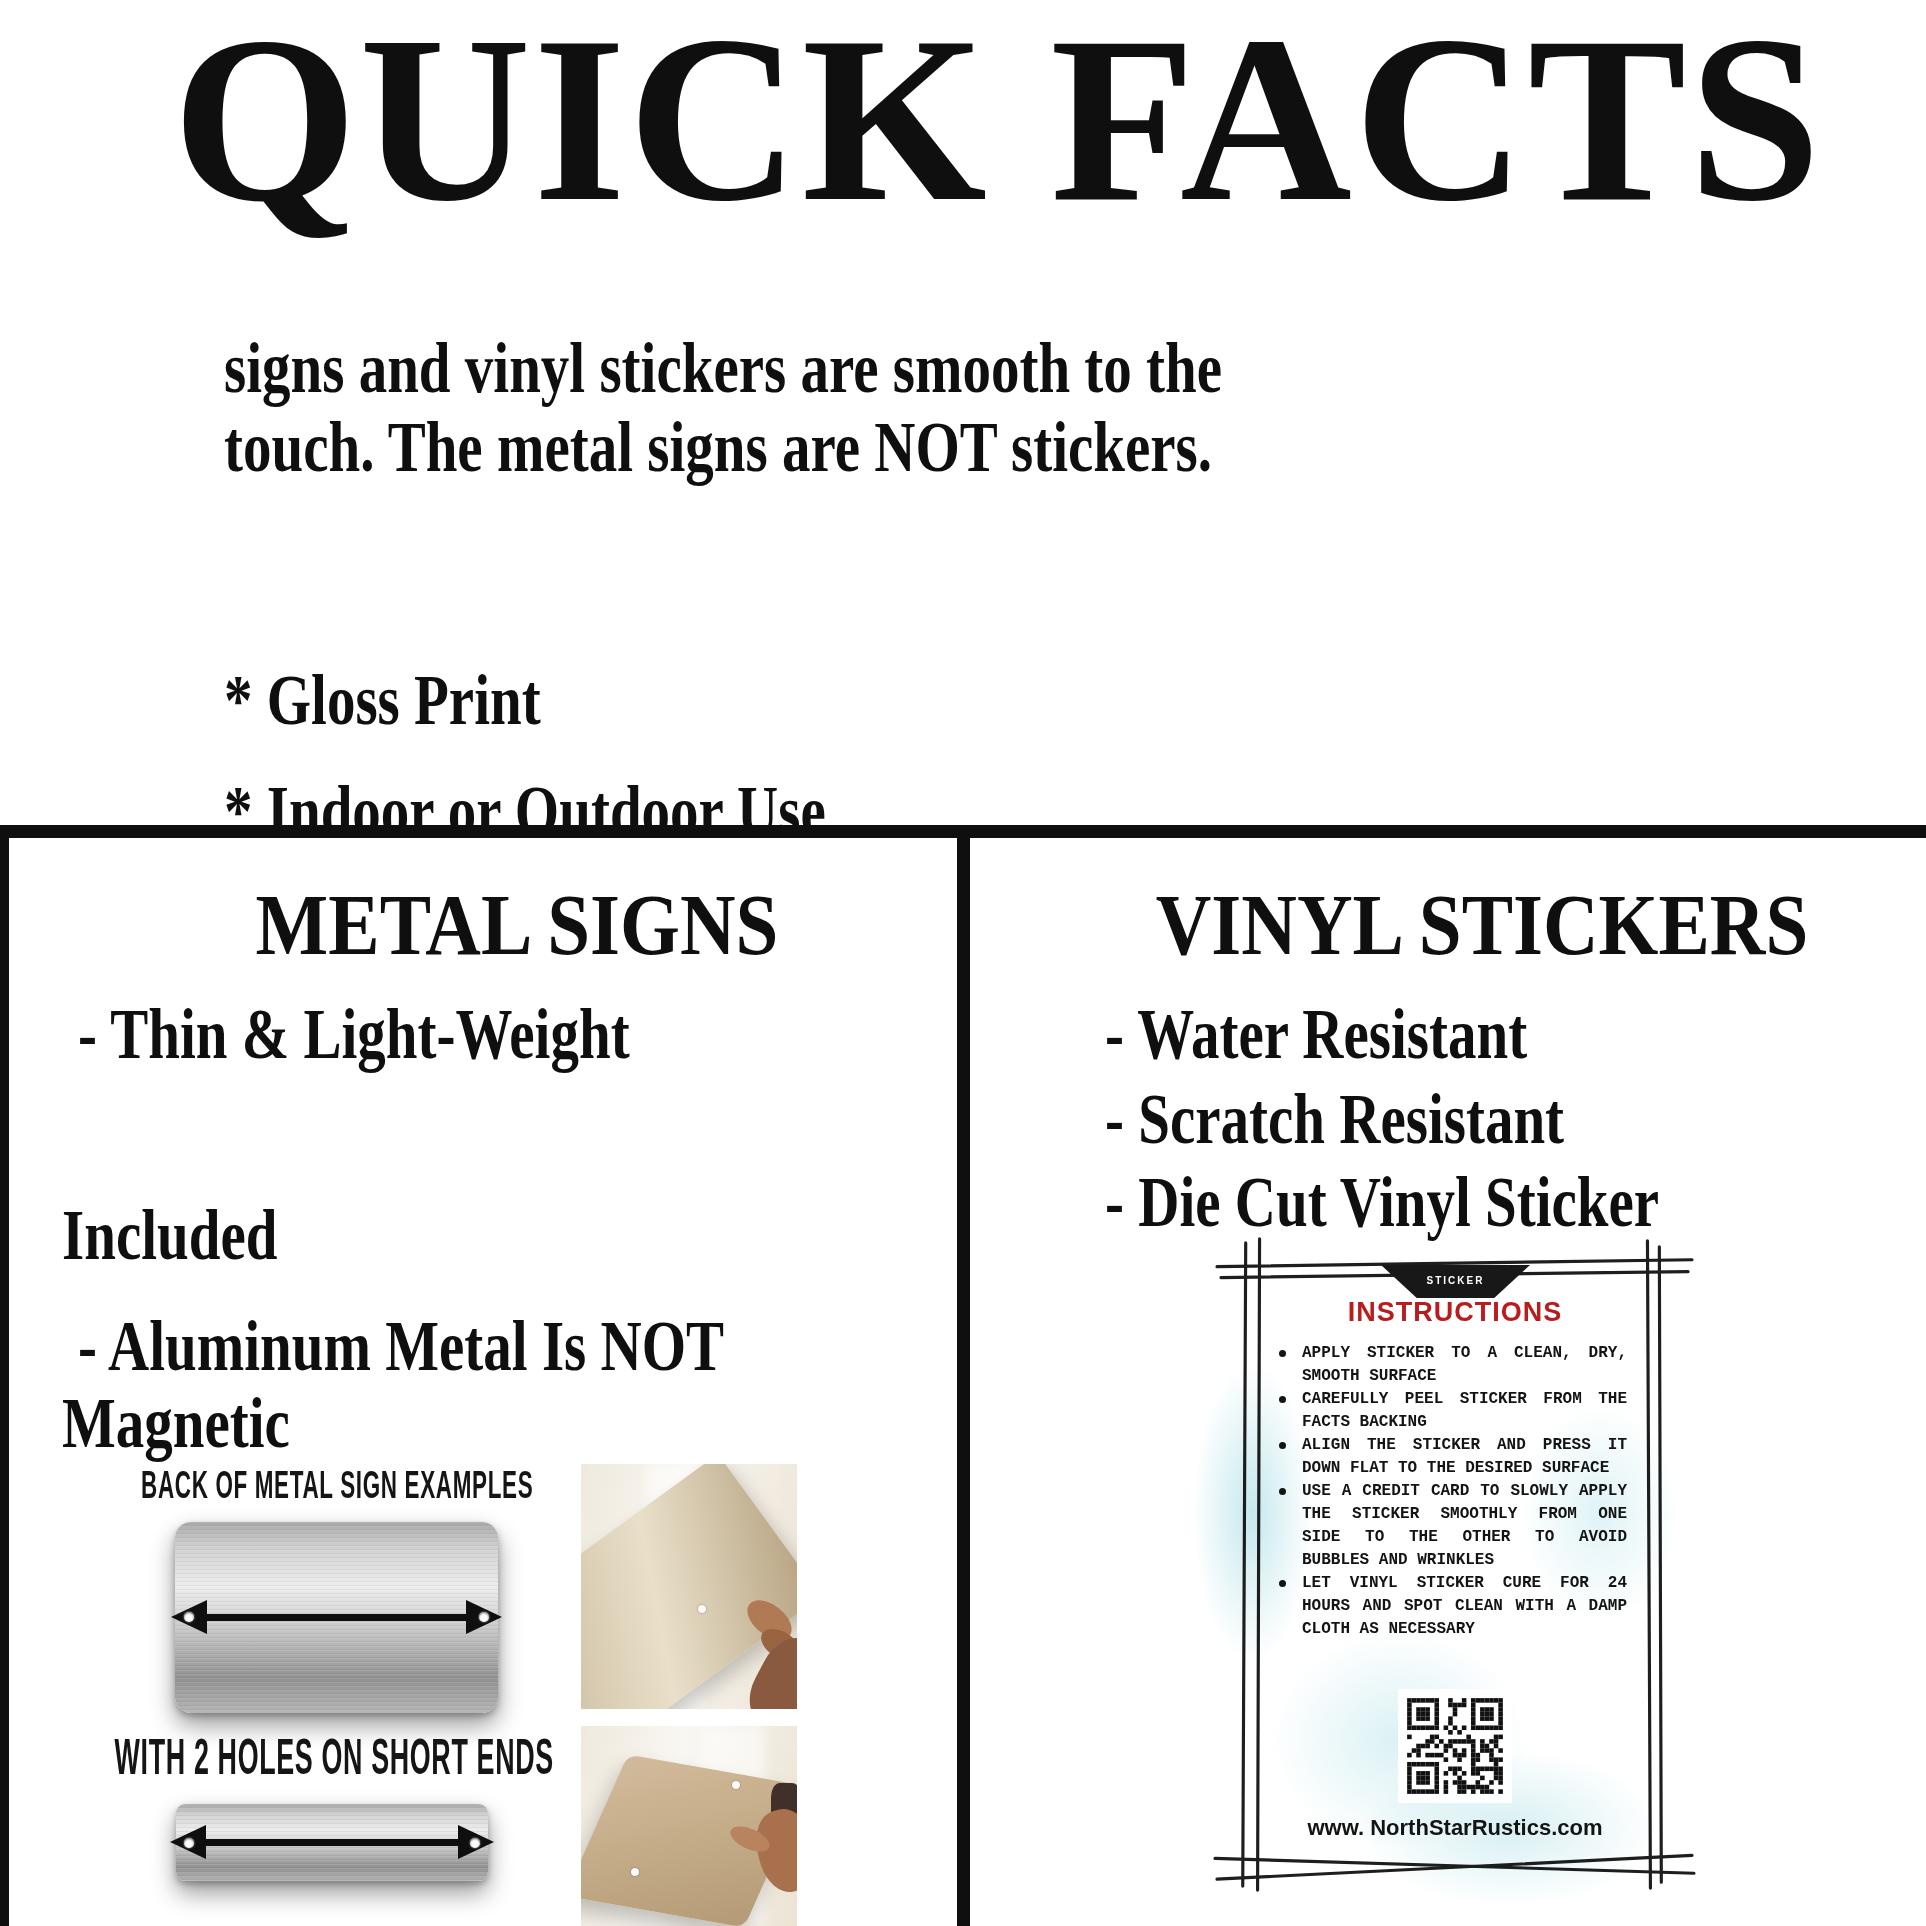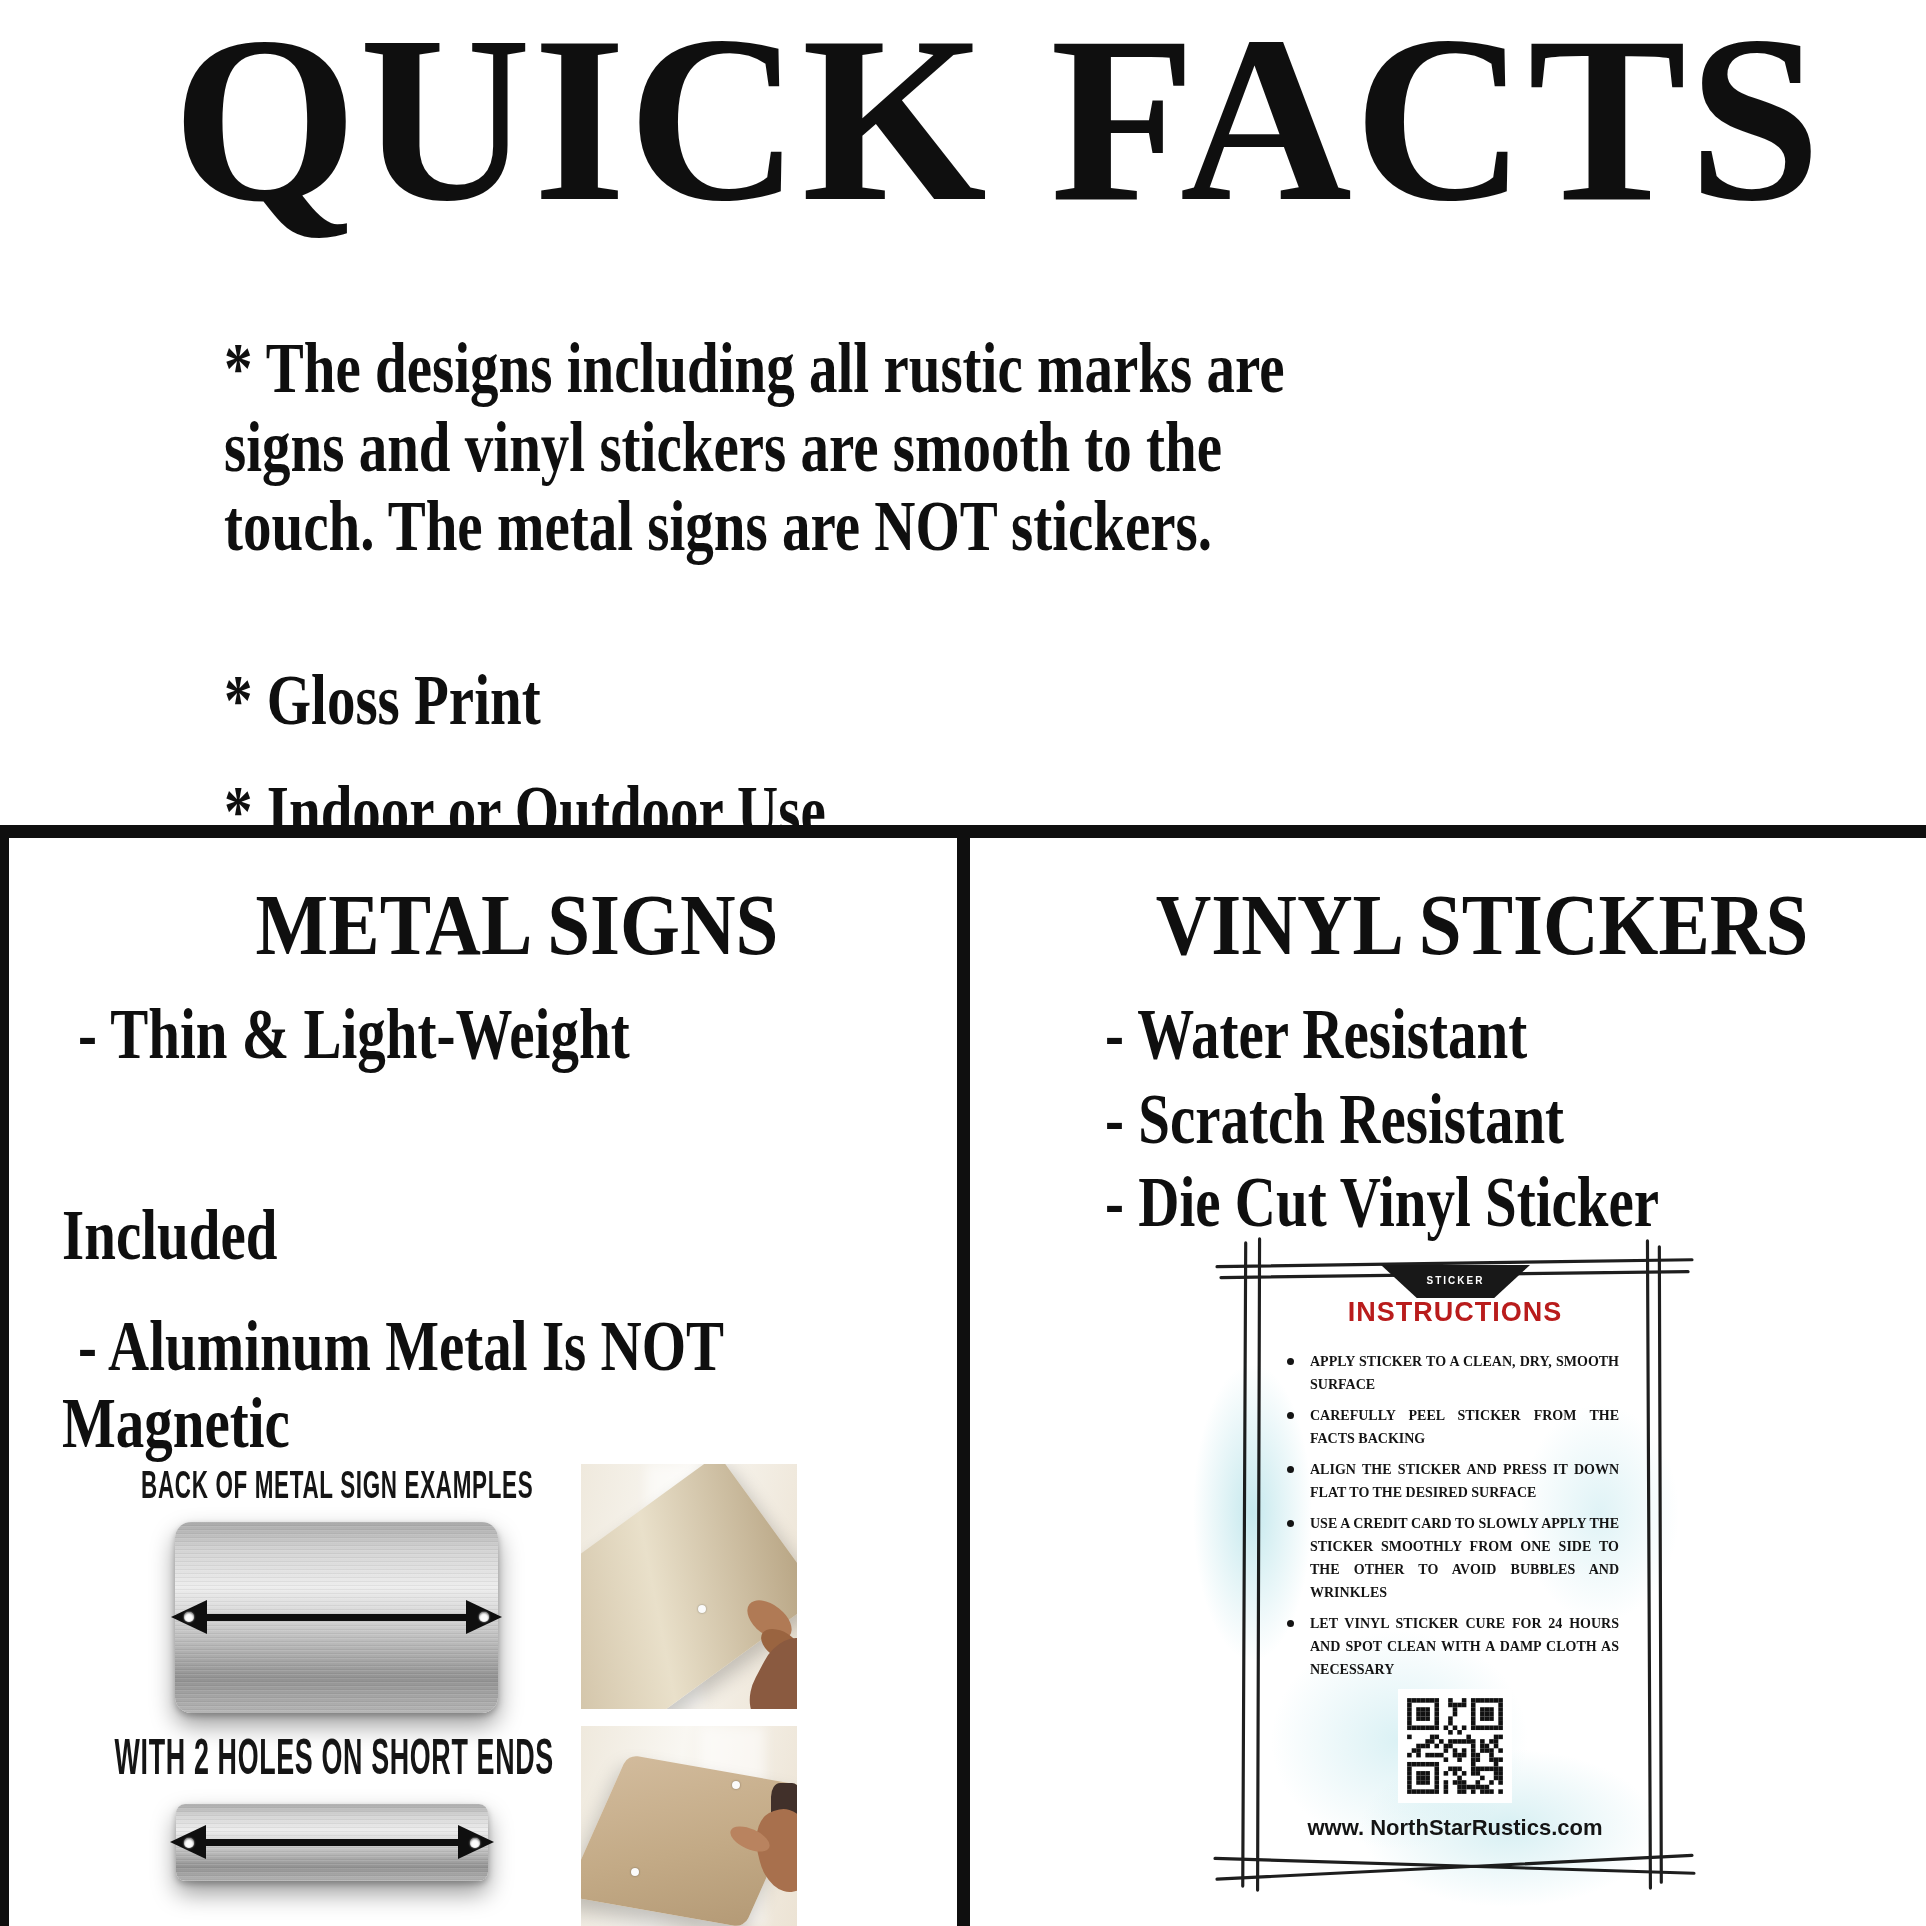--- a/index.html
+++ b/index.html
@@ -49,37 +49,36 @@
   
   #card{left:1241px;top:1255px;width:428px;height:622px;}
   .blob{position:absolute;border-radius:50%;pointer-events:none;}
   #ribbon{position:absolute;left:140px;top:10px;width:149px;height:33px;background:#181818;
       clip-path:polygon(0 0,100% 0,76% 100%,24% 100%);display:flex;align-items:center;justify-content:center;z-index:4;}
   #ribbon span{font-family:"Liberation Sans","DejaVu Sans",sans-serif;font-weight:700;color:#ffffff;
       font-size:10px;letter-spacing:2px;margin-top:-3px;}
   #card-heading{position:absolute;left:0;top:42px;width:100%;text-align:center;
       font-family:"Liberation Sans","DejaVu Sans",sans-serif;font-weight:700;font-size:27px;letter-spacing:1px;color:#b91c1c;z-index:4;}
   #card-bullets{position:absolute;left:38px;top:87px;width:348px;margin:0;padding:0;list-style:none;z-index:4;}
-  #card-bullets li{position:relative;padding-left:23px;margin:8px;
-      font-family:Liberation Serif, serif;font-weight:700;font-size:14px;line-height:23px;
+  #card-bullets li{position:relative;padding-left:23px;margin:0;
+      font-family:Liberation Mono, monospace;font-weight:700;font-size:16px;line-height:23px;
       color:#141414;text-align:justify;text-align-last:left;}
   #card-bullets li::before{content:"";position:absolute;left:0;top:8px;width:7px;height:7px;border-radius:50%;background:#141414;}
   #qr-box{position:absolute;left:157px;top:434px;width:114px;height:114px;z-index:4;}
   #card-url{position:absolute;left:0;top:560px;width:100%;text-align:center;
       font-family:"Liberation Sans","DejaVu Sans",sans-serif;font-weight:700;font-size:22px;color:#141414;z-index:4;}
 </style>
 </head>
 <body>
 
 <div id="page">
 
   <div id="title" class="abs tw">QUICK FACTS</div>
 
   <div class="abs" style="left:190px;top:332px;width:1663px;">
-    <div class="tw para-line"><span class="sY">* The designs including all rustic marks are</span></div>
     <div class="tw para-line"><span class="sY">signs and vinyl stickers are smooth to the</span></div>
     <div class="tw para-line"><span class="sY">touch. The metal signs are NOT stickers.</span></div>
   </div>
 
   <div class="abs tw fact-line" style="left:190px;top:775px;"><span class="sY">* Indoor or Outdoor Use</span></div>
   <div class="abs tw fact-line" style="left:190px;top:664px;"><span class="sY">* Gloss Print</span></div>
 
   <div class="abs rule" style="left:0;top:825px;width:1927px;height:13px;"></div>
   <div class="abs rule" style="left:0;top:825px;width:9px;height:1102px;"></div>
   <div class="abs rule" style="left:957px;top:825px;width:13px;height:1102px;"></div>

